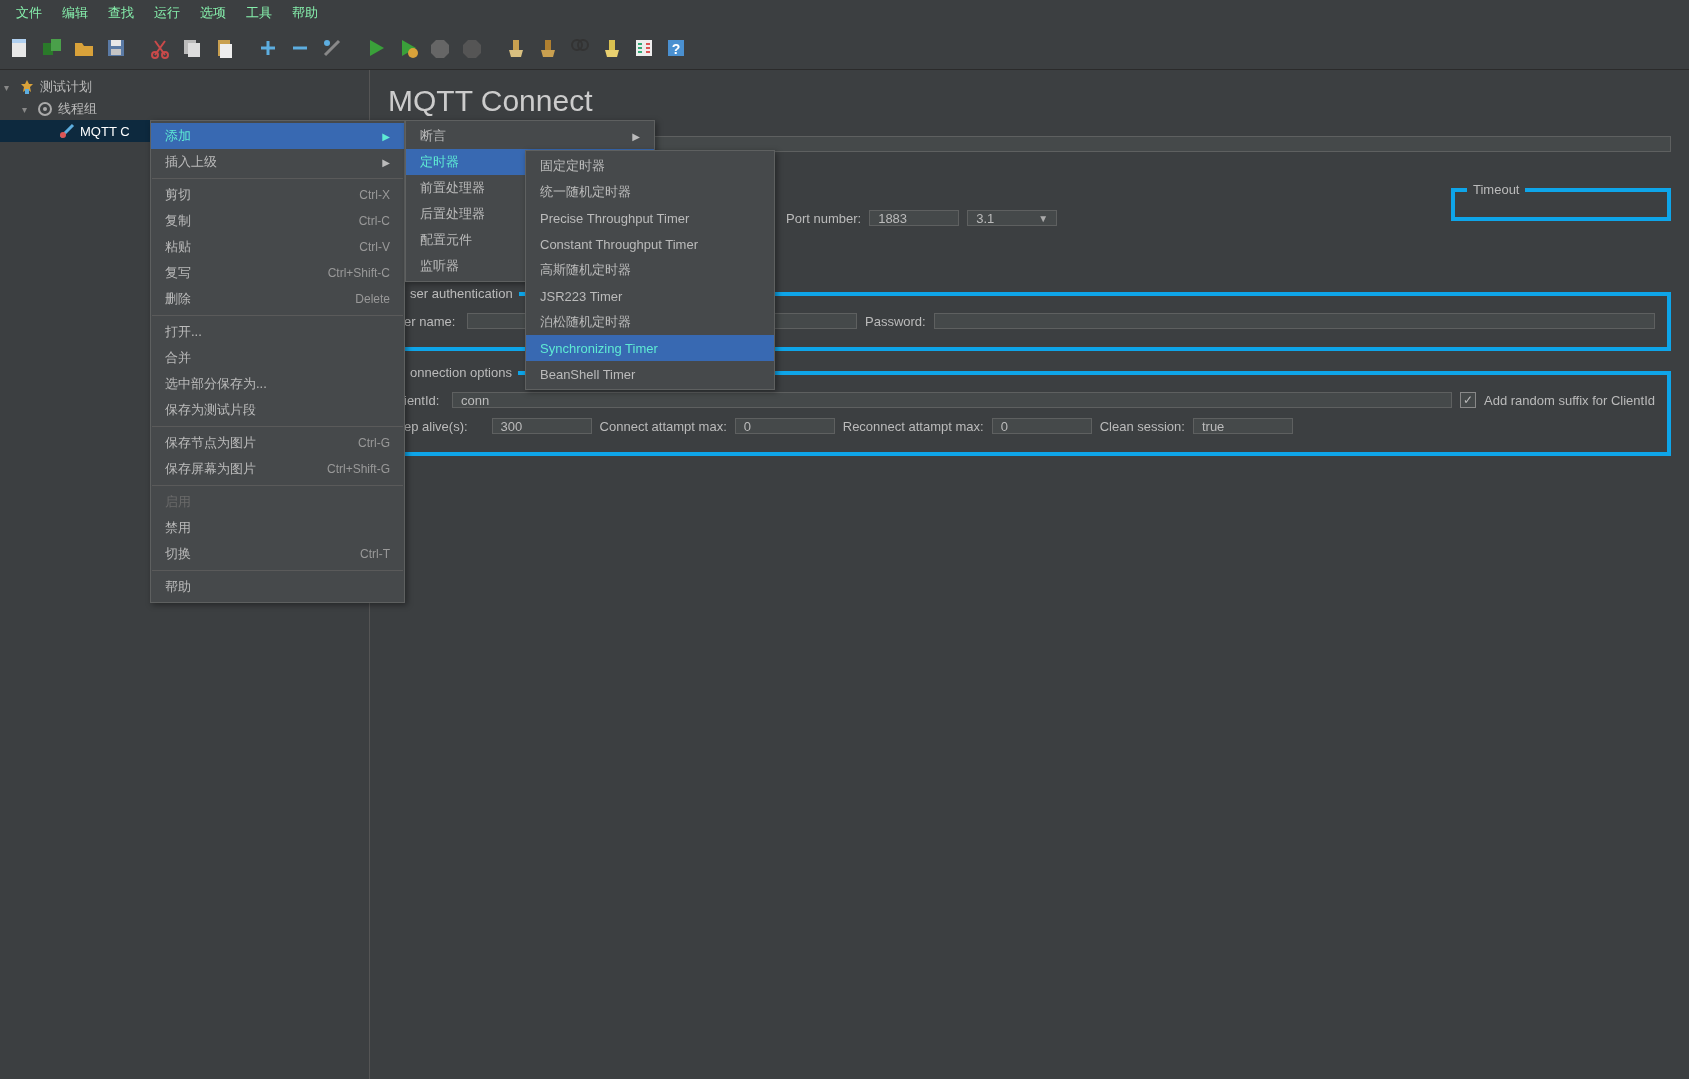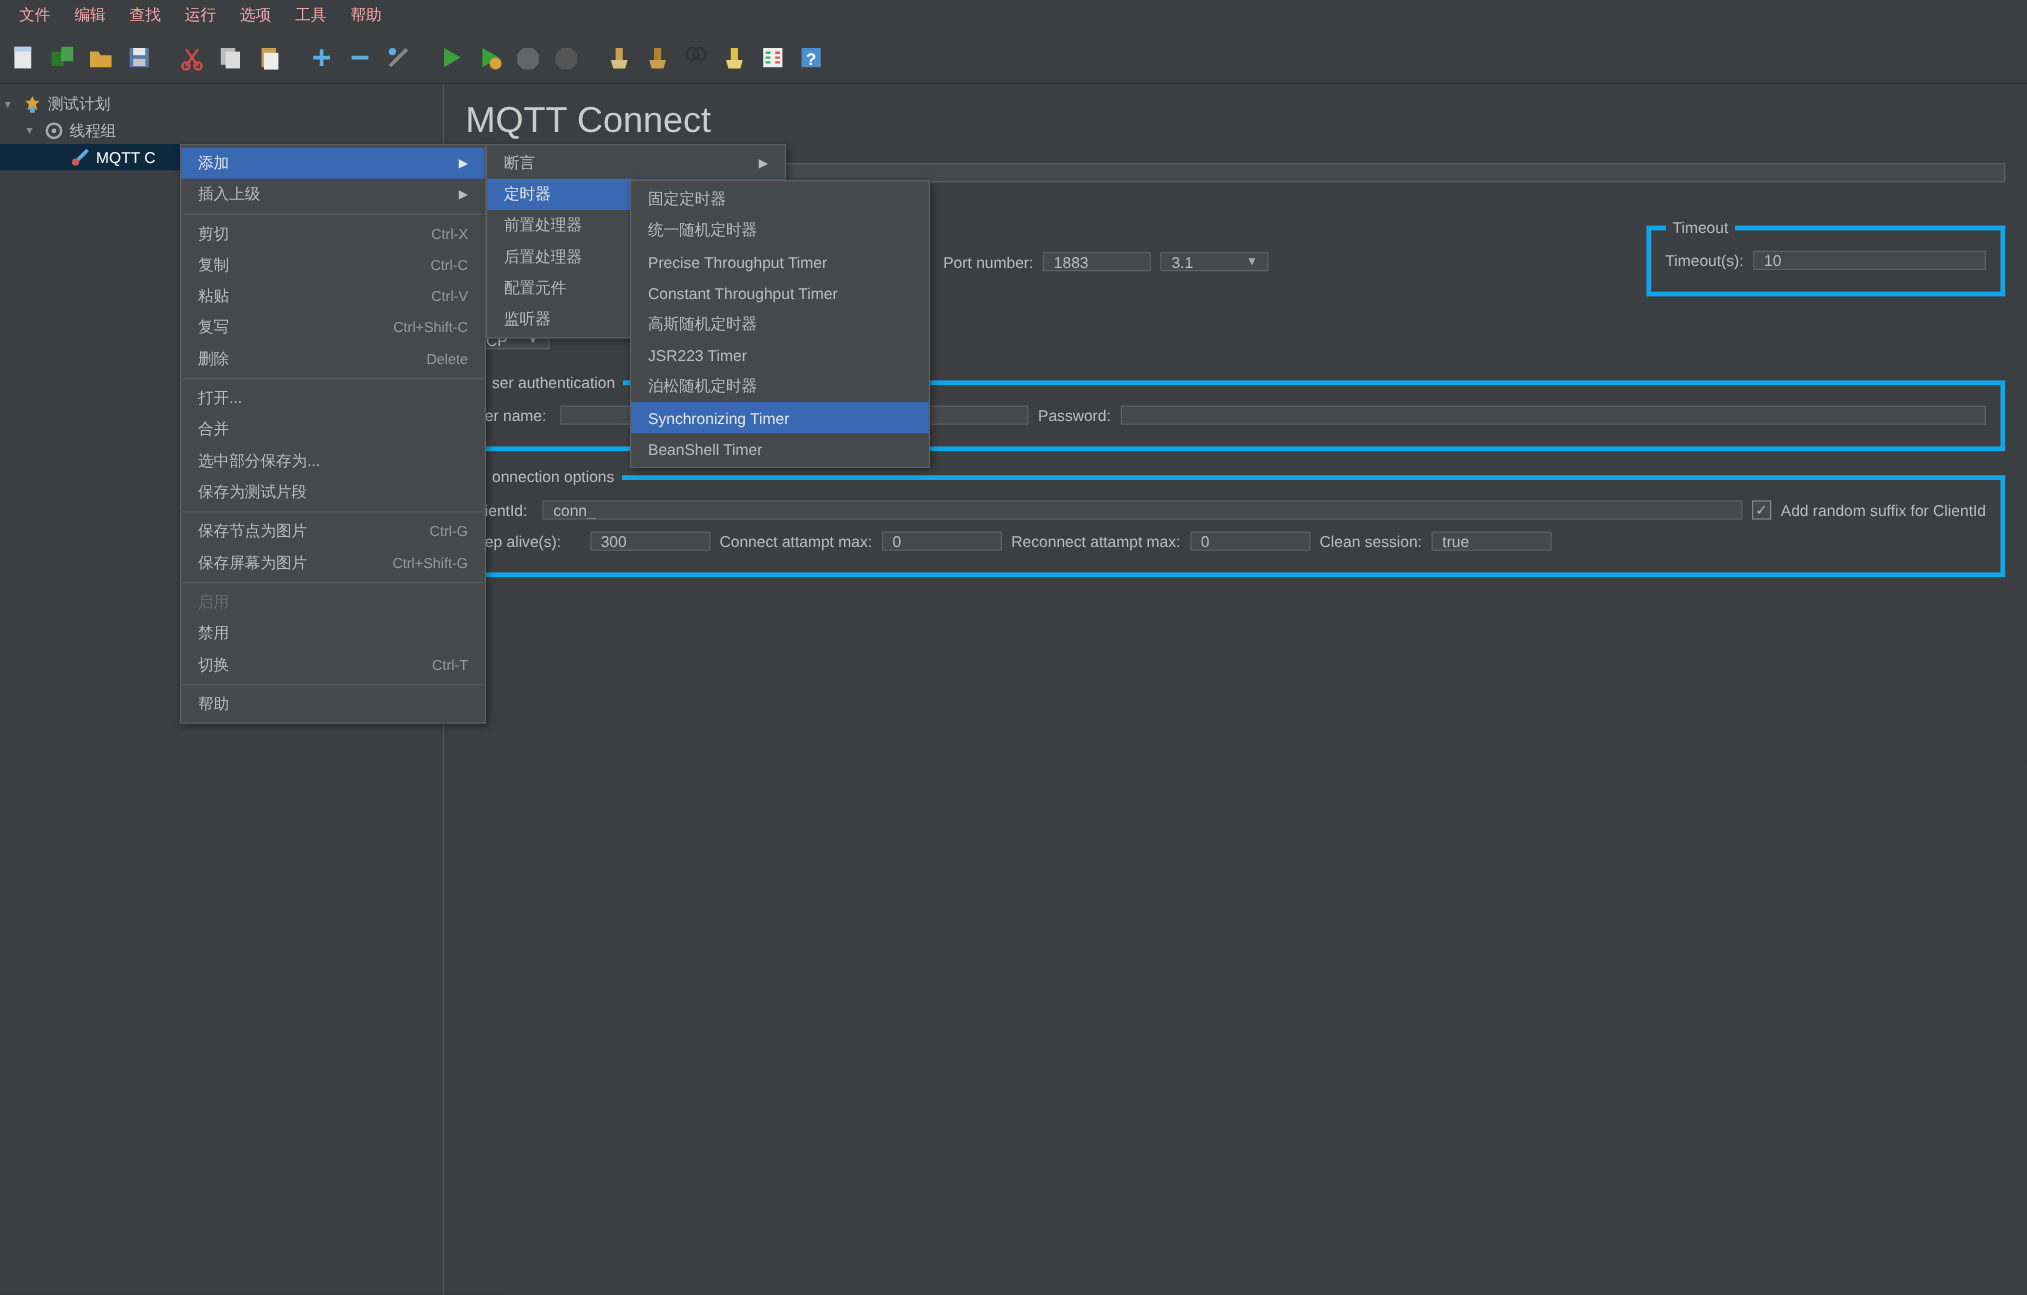--- a/index.html
+++ b/index.html
@@ -17,21 +17,21 @@
       display: flex;
       background: #3c3f41;
       padding: 4px 8px;
       gap: 4px;
       height: 26px;
       align-items: center;
     }
     .menubar-item {
       padding: 2px 8px;
       cursor: pointer;
-      color: #fca5a5;
+      color: #86efac;
       text-align: center;
     }
     .toolbar {
       display: flex;
       align-items: center;
       padding: 4px 6px;
       gap: 4px;
       background: #3c3f41;
       height: 44px;
       border-bottom: 1px solid #2b2b2b;
@@ -150,21 +150,21 @@
     }
     .ctx-item {
       display: flex;
       align-items: center;
       justify-content: space-between;
       padding: 4px 14px;
       height: 26px;
       cursor: pointer;
       color: #bbbbbb;
     }
-    .ctx-item.hl { background: #3869b2; color: #e5e5e5; }
+    .ctx-item.hl { background: #3869b2; color: #5eead4; }
     .ctx-item.disabled { color: #6a6a6a; }
     .ctx-sep { height: 1px; background: #5a5a5a; margin: 3px 1px; }
     .ctx-sub-arrow { font-size: 10px; margin-left: 20px; }
     .ctx-shortcut { color: #999; font-size: 12px; }
   </style>
 </head>
 <body>
 
 <div class="menubar">
   <div class="menubar-item">文件</div>
@@ -348,24 +348,20 @@
           <label>Port number:</label>
           <input type="text" style="width: 90px;" value="1883">
           <div class="select-box" style="width:90px">
             <span>3.1</span>
             <span class="select-arrow">▼</span>
           </div>
         </div>
       </div>
       <fieldset style="width:220px">
         <legend>Timeout</legend>
-        <div class="field-row">
-          <label>Timeout(s):</label>
-          <input type="text" style="flex: 1 1 0%;" value="10">
-        </div>
       </fieldset>
     </div>
 
     <div class="field-row" style="margin-bottom:20px">
       <div class="select-box" style="width:70px">
         <span>TCP</span>
         <span class="select-arrow">▼</span>
       </div>
     </div>
 

